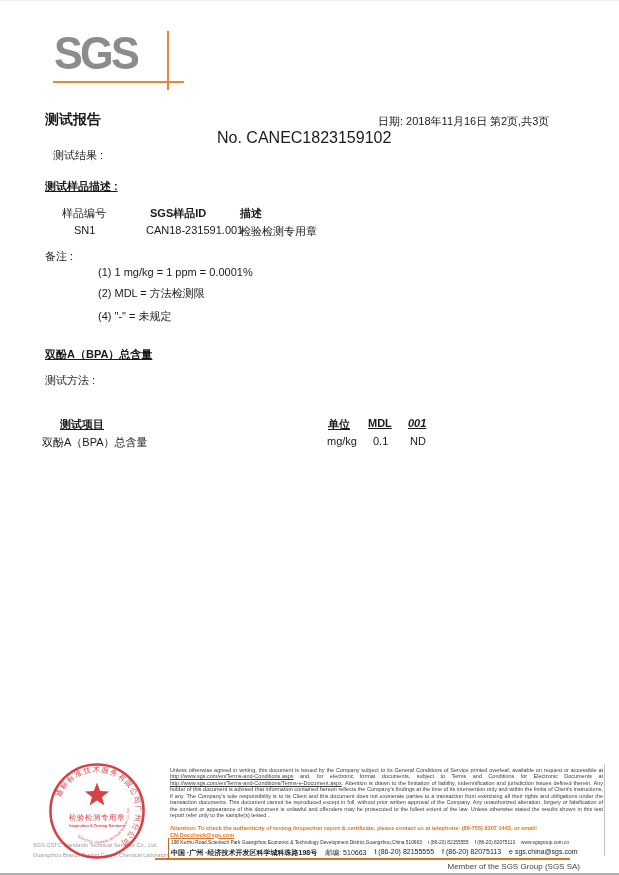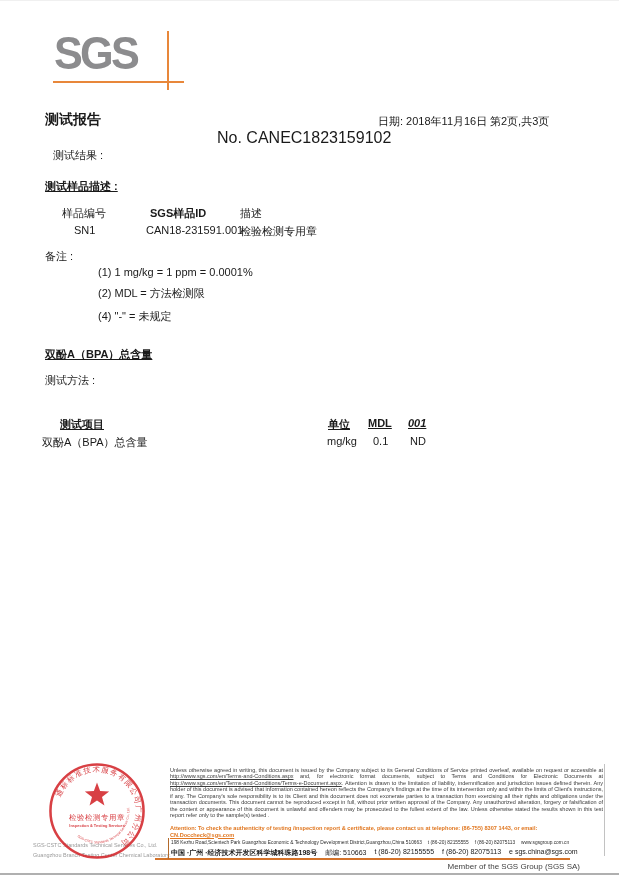--- a/index.html
+++ b/index.html
@@ -29,21 +29,21 @@
   .hdr-no    { position: absolute; left: 217px; top: 128px; font-size: 16px; color: #1a1a1a; }
   .hdr-date  { position: absolute; left: 378px; top: 113px; font-size: 11px; color: #1a1a1a; }
   .hdr-page  { position: absolute; left: 490px; top: 113px; font-size: 11px; color: #1a1a1a; }
 
   
   .txt { font-size: 11px; color: #1a1a1a; }
   .lbl-results   { left: 45px; top: 147px; margin-left: 8px; }
   .lbl-sampdesc  { left: 45px; top: 178px; font-weight: bold; text-decoration: underline; }
   .st-h1 { left: 62px;  top: 205px; font-weight: normal; }
   .st-h2 { left: 150px; top: 205px; font-weight: bold; }
-  .st-h3 { left: 240px; top: 205px; font-weight: normal; }
+  .st-h3 { left: 240px; top: 205px; font-weight: bold; }
   .st-r1 { left: 74px;  top: 223px; }
   .st-r2 { left: 146px; top: 223px; }
   .st-r3 { left: 240px; top: 223px; }
   .lbl-notes { left: 45px; top: 248px; }
   .notes-list { left: 98px; top: 265px; }
   .notes-list .note { font-size: 11px; color: #1a1a1a; margin-bottom: 8px; }
   .bpa-title { left: 45px; top: 346px; font-weight: bold; text-decoration: underline; }
   .lbl-method { left: 45px; top: 372px; }
   .method-text { left: 117px; top: 369px; width: 458px; line-height: 19px; }
 

